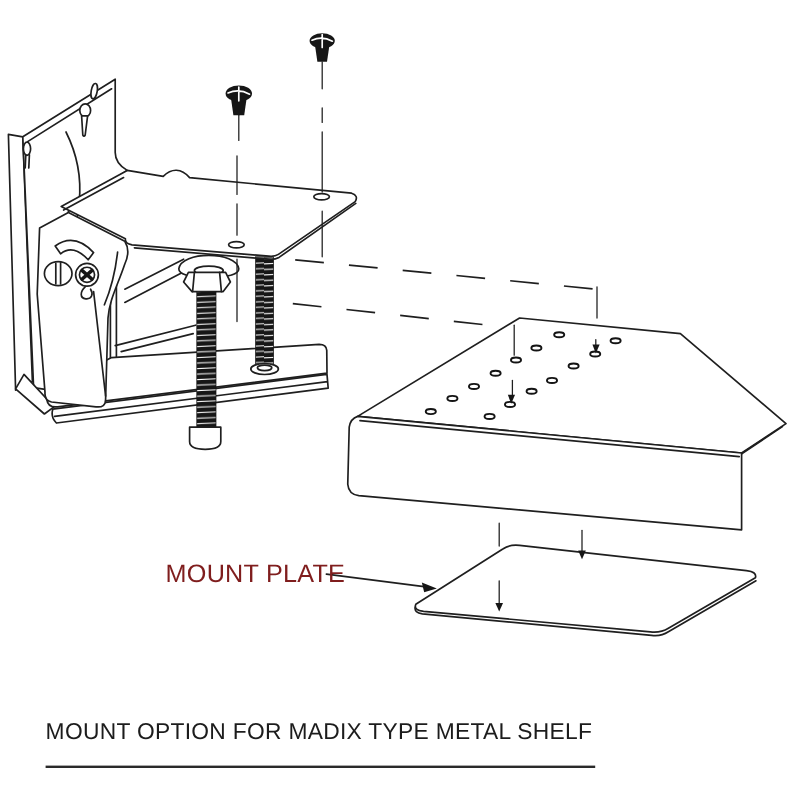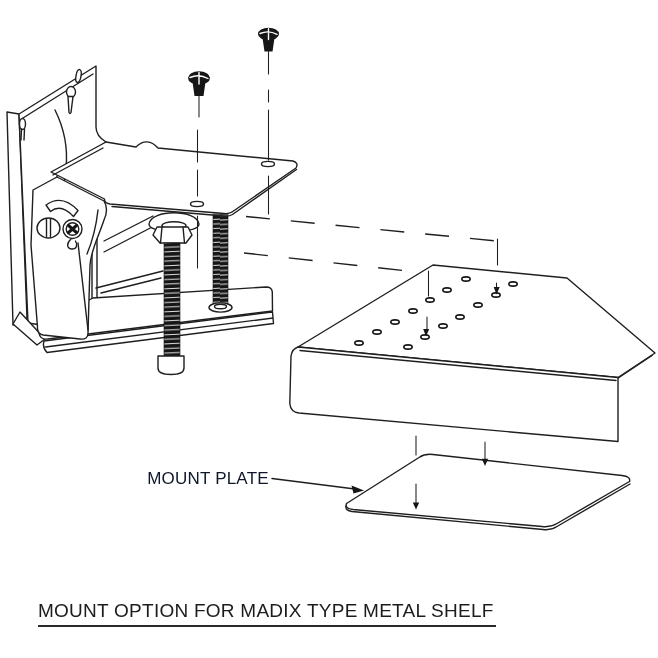--- a/index.html
+++ b/index.html
@@ -6,25 +6,25 @@
   .stage{position:relative;width:658px;height:658px;background:#fff;overflow:hidden;
          font-family:"Liberation Sans",sans-serif;}
   .stage svg{position:absolute;left:0;top:0;}
   svg .ln{stroke:#1f1f1f;stroke-width:1.4;fill:none;stroke-linecap:round;stroke-linejoin:round;}
   svg .fw{stroke:#1f1f1f;stroke-width:1.4;fill:#ffffff;stroke-linejoin:round;}
   svg .thin{stroke:#1f1f1f;stroke-width:1.05;fill:none;stroke-linecap:round;}
   svg .blk{fill:#161616;stroke:none;}
   svg .wln{stroke:#ffffff;stroke-width:1.4;fill:none;stroke-linecap:round;}
   svg .dash{stroke:#1f1f1f;stroke-width:1.4;fill:none;stroke-dasharray:24 21;stroke-linecap:butt;}
   svg .hole{stroke:#141414;stroke-width:1.6;fill:#ffffff;}
-  .diagram-label{position:absolute;color:#0f172a;text-align:center;line-height:18px;
-        font-size:17px;letter-spacing:0.2px;white-space:nowrap;}
+  .diagram-label{position:absolute;color:#7f1d1d;text-align:center;line-height:18px;
+        font-size:21px;letter-spacing:0.2px;white-space:nowrap;}
   .mp-label{left:138px;top:470px;width:140px;}
   .title{position:absolute;left:38px;top:600px;font-size:19px;letter-spacing:0.25px;
-        color:#1c1c1c;border-bottom:2px solid #2a2a2a;padding:0 2px 3px 0;white-space:nowrap;}
+        color:#1c1c1c;border-bottom:2px solid #2a2a2a;padding:0 2px 16px 0;white-space:nowrap;}
 </style>
 </head>
 <body>
 
 <div class="stage">
 <svg width="658" height="658" viewBox="0 0 658 658">
   <defs>
     <pattern id="threads" patternUnits="userSpaceOnUse" width="20" height="4.6">
       <rect x="0" y="0" width="20" height="4.6" fill="#161616"></rect>
       <line x1="0" y1="3.8" x2="20" y2="2.9" stroke="#ffffff" stroke-width="0.9"></line>

